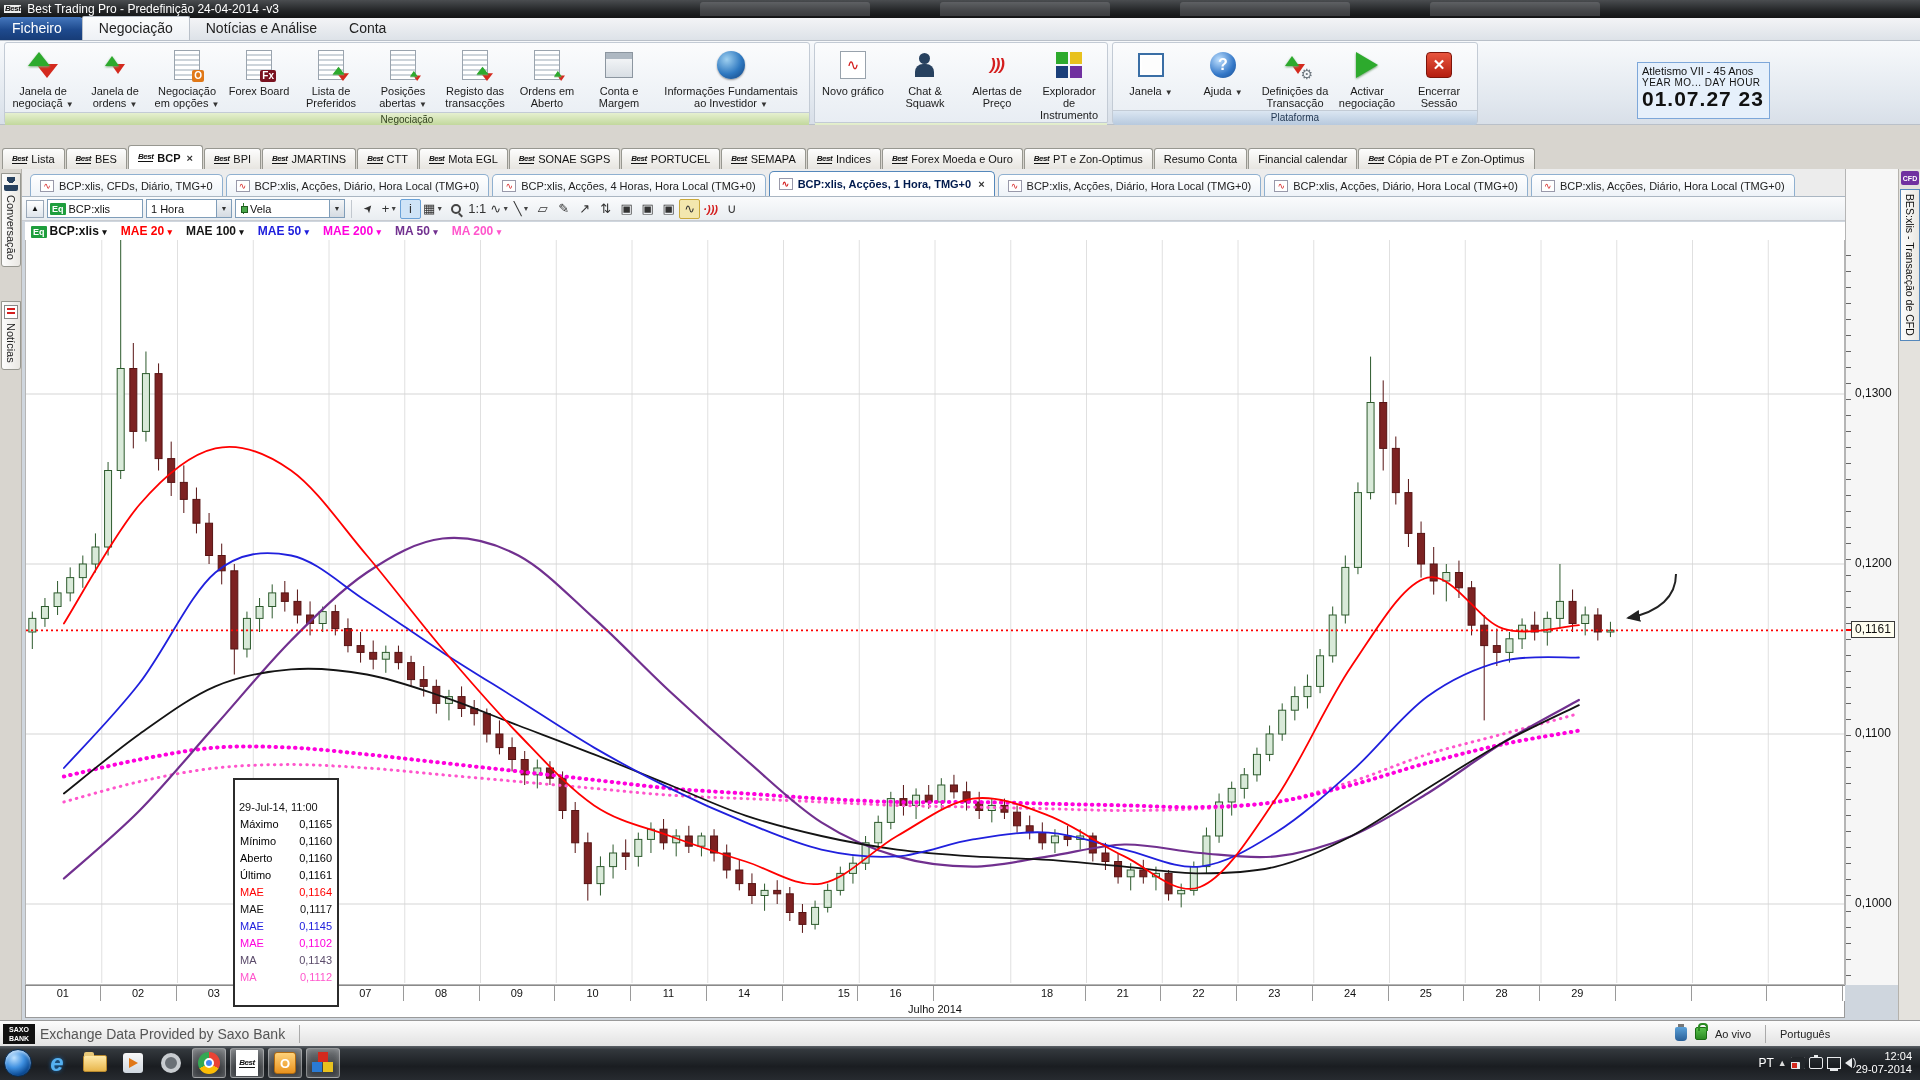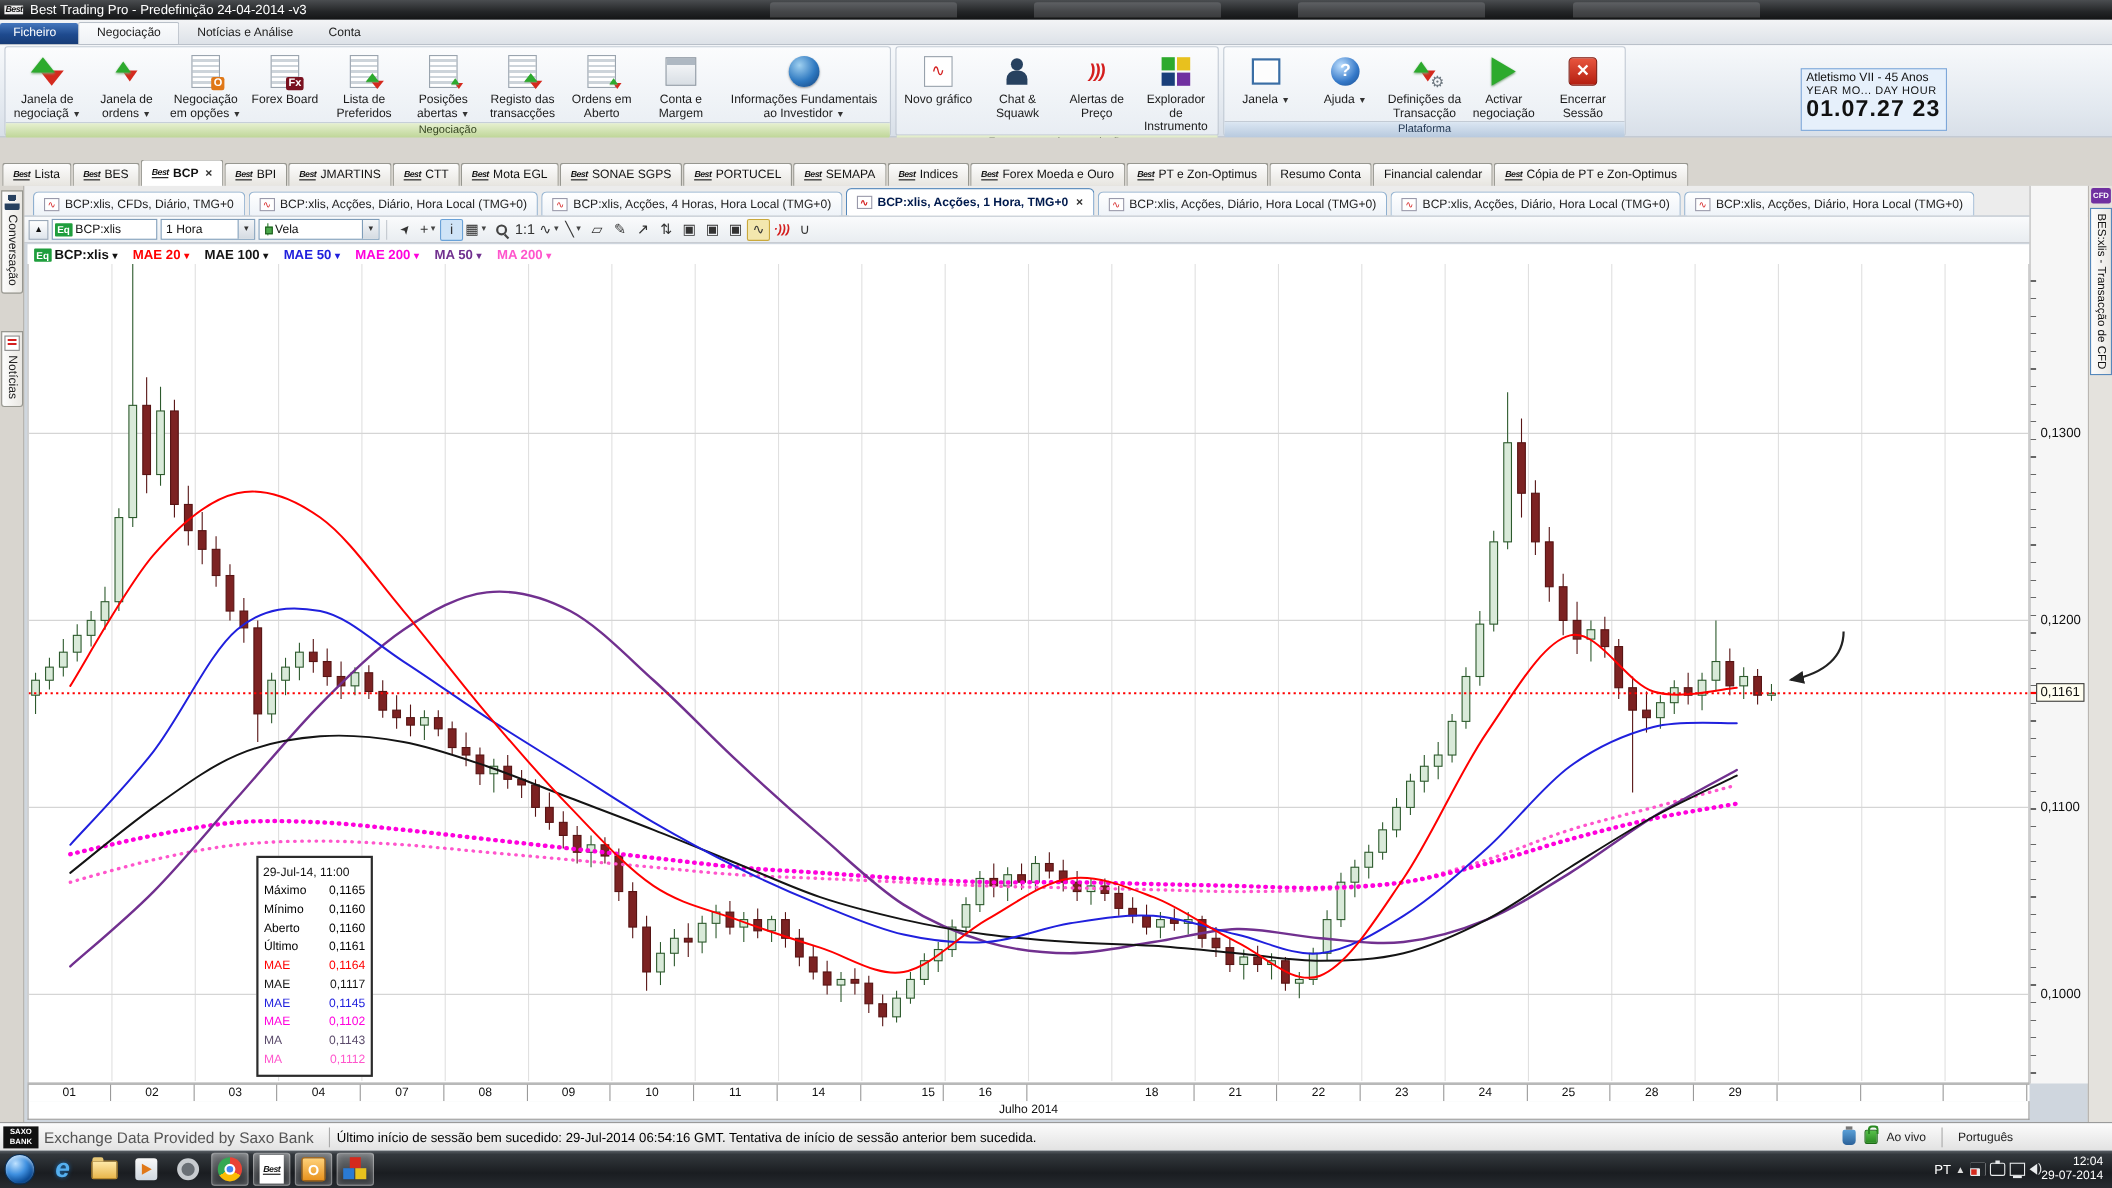--- a/index.html
+++ b/index.html
@@ -8,21 +8,21 @@
   .abs { position:absolute; }
 
   
   #titlebar { left:0; top:0; width:1920px; height:18px; background:linear-gradient(#4a4d50,#232527 60%,#131415); color:#fff; display:flex; align-items:center; padding-left:4px; gap:6px; font-size:12px; }
   .ghost { position:absolute; top:2px; height:14px; border-radius:3px 3px 0 0; background:rgba(220,224,228,.18); }
   .mini-logo { font-size:8px; font-weight:bold; font-style:italic; letter-spacing:-0.5px; color:#111; border-bottom:1px solid #111; line-height:8px; display:inline-block; }
   #titlebar .mini-logo { background:#eee; color:#111; padding:0 1px; border-bottom:none; }
 
   
   #menubar { left:0; top:18px; width:1920px; height:23px; background:linear-gradient(#f3f4f6,#dde2e8); border-bottom:1px solid #b9c0c9; display:flex; align-items:flex-end; padding-left:0; }
-  .menu-tab { padding:3px 16px 4px; font-size:11px; color:#222; }
+  .menu-tab { padding:3px 16px 4px; font-size:14px; color:#222; }
   .menu-tab.file { background:linear-gradient(#4577bd,#1e4a8e 55%,#173c77); color:#fff; border-radius:2px 2px 0 0; padding:3px 20px 4px 12px; position:relative; }
   .menu-tab.active { background:linear-gradient(#fbfcfd,#eef1f5); border:1px solid #b9c0c9; border-bottom:none; border-radius:2px 2px 0 0; }
 
   
   #ribbon { left:0; top:41px; width:1920px; height:84px; background:linear-gradient(#f7f9fb,#e2e8ef 70%,#d8dfe8); border-bottom:1px solid #b9c0c9; display:flex; align-items:stretch; padding:1px 2px 0 4px; }
   .rgroup { border:1px solid #c3cbd5; border-radius:3px; margin-right:4px; display:flex; flex-direction:column; background:linear-gradient(#fbfcfd,#e8edf3); }
   .rbtns { flex:1; display:flex; align-items:stretch; padding:2px 2px 0; }
   .rbtn { width:72px; display:flex; flex-direction:column; align-items:center; justify-content:flex-start; font-size:11px; line-height:12px; text-align:center; color:#1b1b1b; padding:2px 2px 1px; }
   .rbtn.wide { width:152px; }
   .rbtn .ric { height:36px; display:flex; align-items:center; justify-content:center; margin-bottom:2px; }
@@ -122,21 +122,21 @@
   .leg-item .da { font-size:9px; }
   #plot { left:25px; top:240px; width:1820px; height:745px; background:#fff; border:1px solid #b5b5b5; border-top:none; }
   #plot svg { display:block; }
   #axis-right { left:1845px; top:169px; width:53px; height:816px; background:#f6f6f6; border-left:1px solid #b5b5b5; font-size:12px; }
   .tickstrip { position:absolute; left:0; top:71px; width:5px; height:745px; background:repeating-linear-gradient(to bottom, transparent 0 15px, #666 15px 16px); }
   .plabel { position:absolute; left:9px; }
   .plabel-cur { position:absolute; left:5px; background:#fffef0; border:1px solid #3a3a3a; padding:0 3px 1px; }
   .plabel-cur::before { content:""; position:absolute; left:-6px; top:7px; width:5px; height:2px; background:#f00; }
 
   
-  #tooltip { left:233px; top:778px; width:106px; background:#fff; border:2px solid #2b2b2b; font-size:11px; z-index:30; padding:5px 0; }
+  #tooltip { left:233px; top:778px; width:106px; background:#fff; border:2px solid #2b2b2b; font-size:11px; z-index:30; padding:19px 0; }
   #tooltip .tt-title { padding:2px 4px 3px; white-space:nowrap; }
   .tt-row { display:flex; justify-content:space-between; padding:2px 5px 3px; }
 
   
   #xaxis { left:25px; top:985px; width:1820px; height:16px; display:flex; border-top:1px solid #8a8a8a; background:#fff; }
   .xcell { border-right:1px solid #9a9a9a; font-size:11px; text-align:center; line-height:15px; color:#111; }
   .xcell:first-child { border-left:1px solid #9a9a9a; }
   #xperiod { left:25px; top:1001px; width:1820px; height:17px; border:1px solid #9a9a9a; border-top:none; background:#fff; text-align:center; font-size:11px; line-height:16px; }
 
   
@@ -969,21 +969,20 @@
     <div class="xcell" style="width: 75.75px;"></div>
     <div class="xcell" style="width: 75.75px;"></div>
     <div class="xcell" style="width: 75.75px;"></div>
   </div>
 <div class="abs" id="xperiod">Julho 2014</div>
 
 <div class="abs" id="statusbar">
   <span class="saxo"><span>SAXO</span><br><span>BANK</span></span>
   <span class="provider">Exchange Data Provided by Saxo Bank</span>
   <span class="ssep"></span>
-  <span class="smsg">Último início de sessão bem sucedido: 29-Jul-2014 06:54:16 GMT. Tentativa de início de sessão anterior bem sucedida.</span>
   <span class="sright">
     <span class="plug-ic"></span>
     <span class="lock-ic"></span>
     <span>Ao vivo</span>
     <span class="ssep"></span>
     <span style="width:130px">Português</span>
   </span>
 </div>
 
 <div class="abs" id="taskbar">

